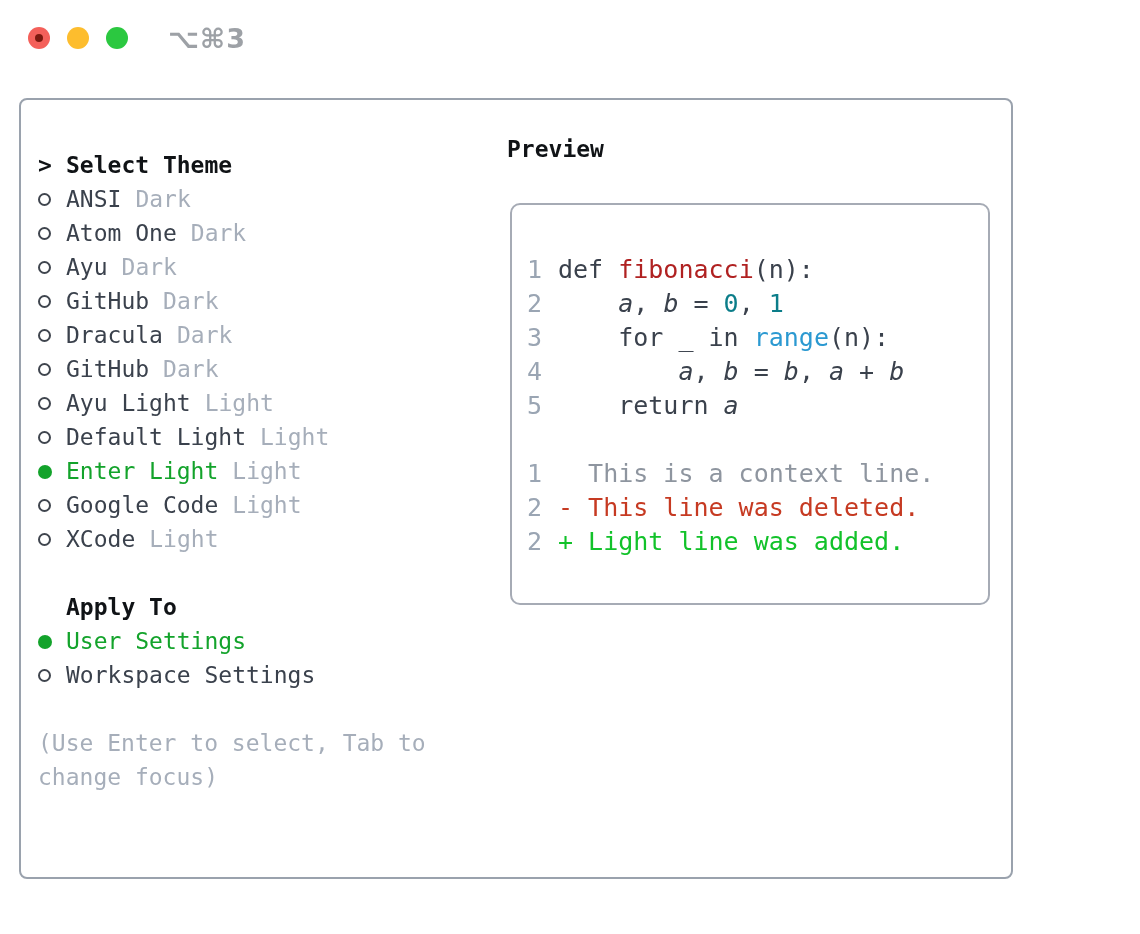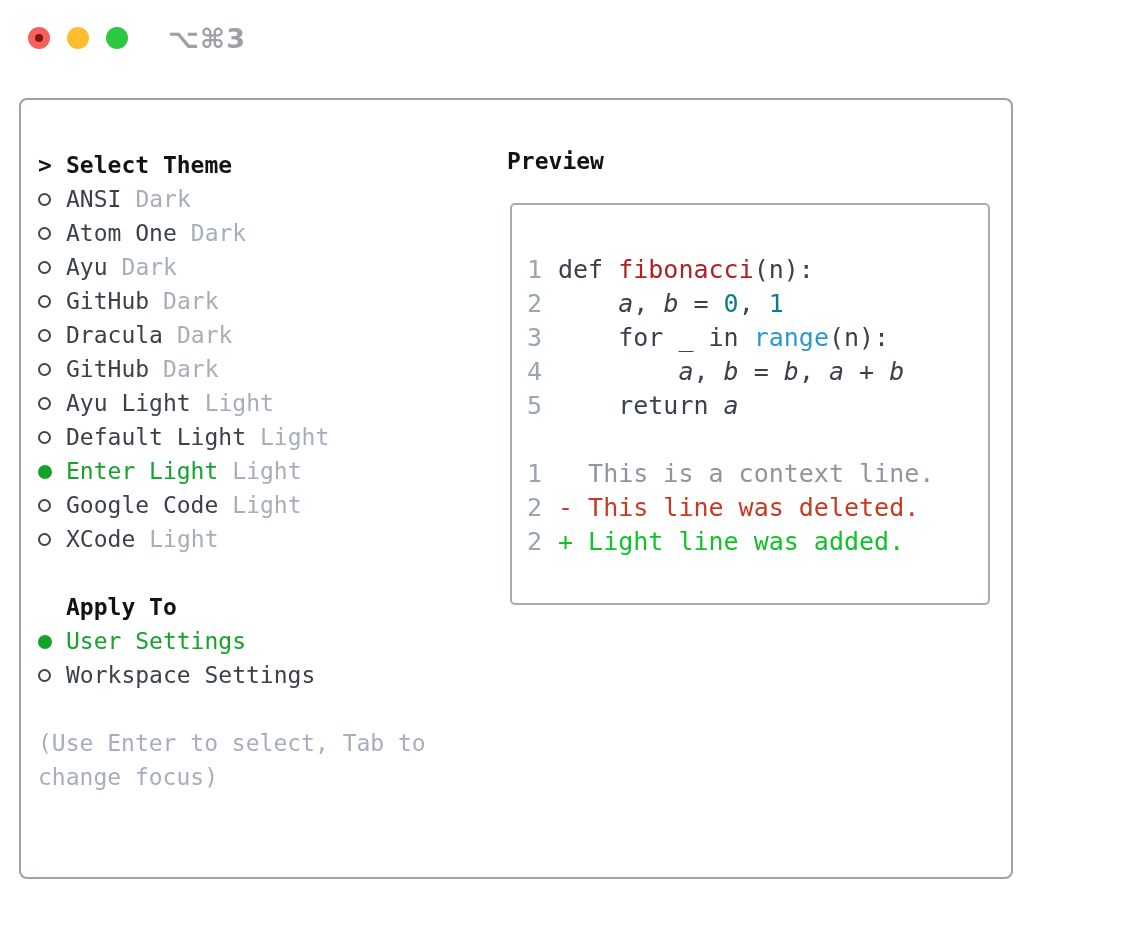--- a/index.html
+++ b/index.html
@@ -45,24 +45,24 @@
   .circle.sel{width:14px;height:14px;border:none;background:var(--c-accent-green);}
   .hdr{color:var(--c-header);font-weight:bold;}
   .t-name{color:var(--c-text);}
   .t-name.sel{color:var(--c-accent-green);}
   .t-tag{color:var(--c-muted);margin-left:14px;}
   .opt-label{color:var(--c-text);text-align:center;}
   .opt-label.sel{color:var(--c-accent-green);}
   .indent{padding-left:28px;}
   .help{color:var(--c-muted);}
   
-  .preview-title{position:absolute;left:486px;top:44px;}
+  .preview-title{position:absolute;left:486px;top:32px;}
   .preview-box{
     position:absolute;left:489px;top:103px;width:480px;height:402px;box-sizing:border-box;
-    border:2px solid var(--c-box-border);border-radius:5px;background:#ffffff;
+    border:2px solid var(--c-box-border);border-radius:10px;background:#ffffff;
   }
   .code-area{position:absolute;left:15px;top:48px;}
   .crow{height:34px;line-height:34px;font-size:25px;white-space:nowrap;}
   .gutter{display:inline-block;width:31px;color:var(--c-linenum);vertical-align:top;}
   .content{white-space:pre;color:var(--c-text);}
   .tok-code{color:var(--c-text);}
   .tok-function{color:var(--c-func);}
   .tok-variable{color:var(--c-text);font-style:italic;}
   .tok-number{color:var(--c-num);}
   .tok-builtin{color:var(--c-builtin);}

